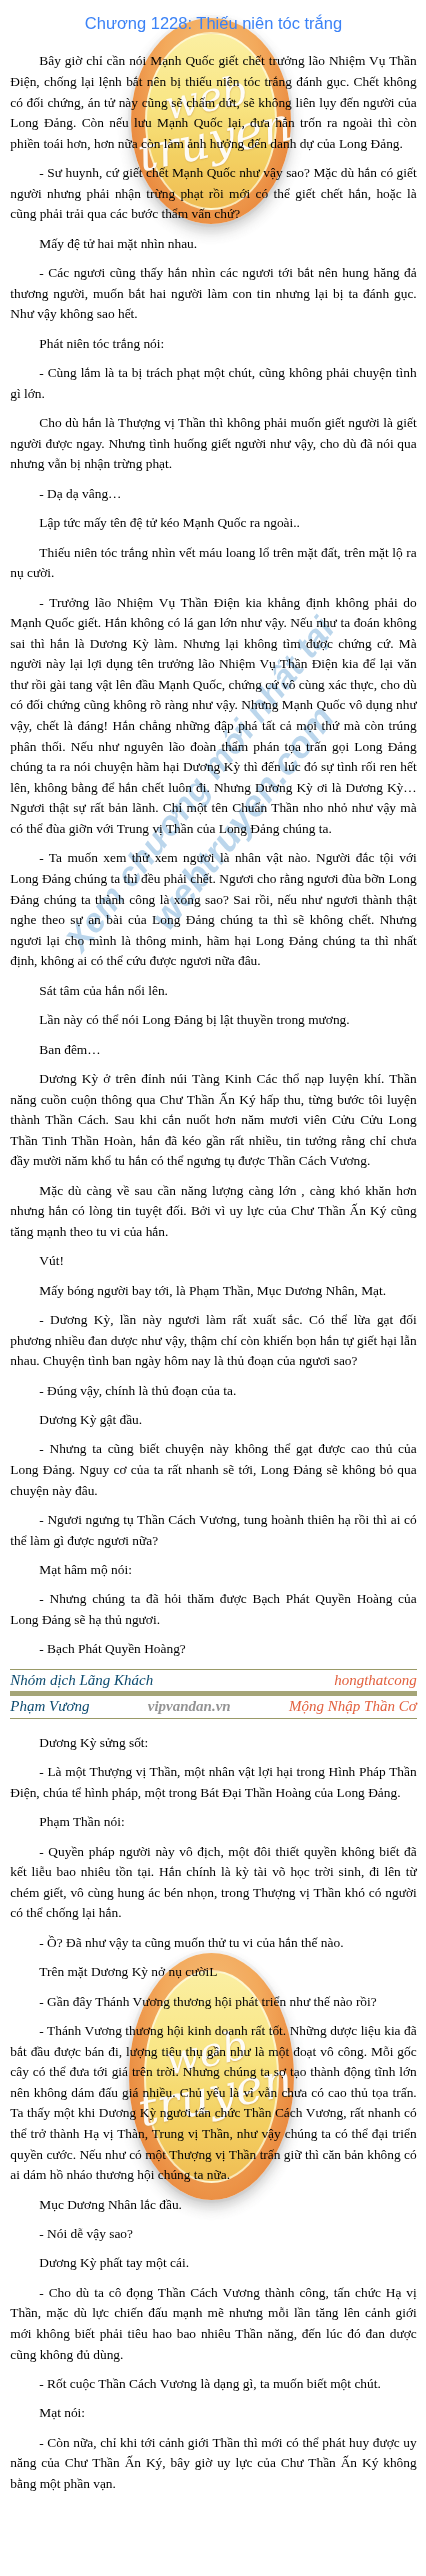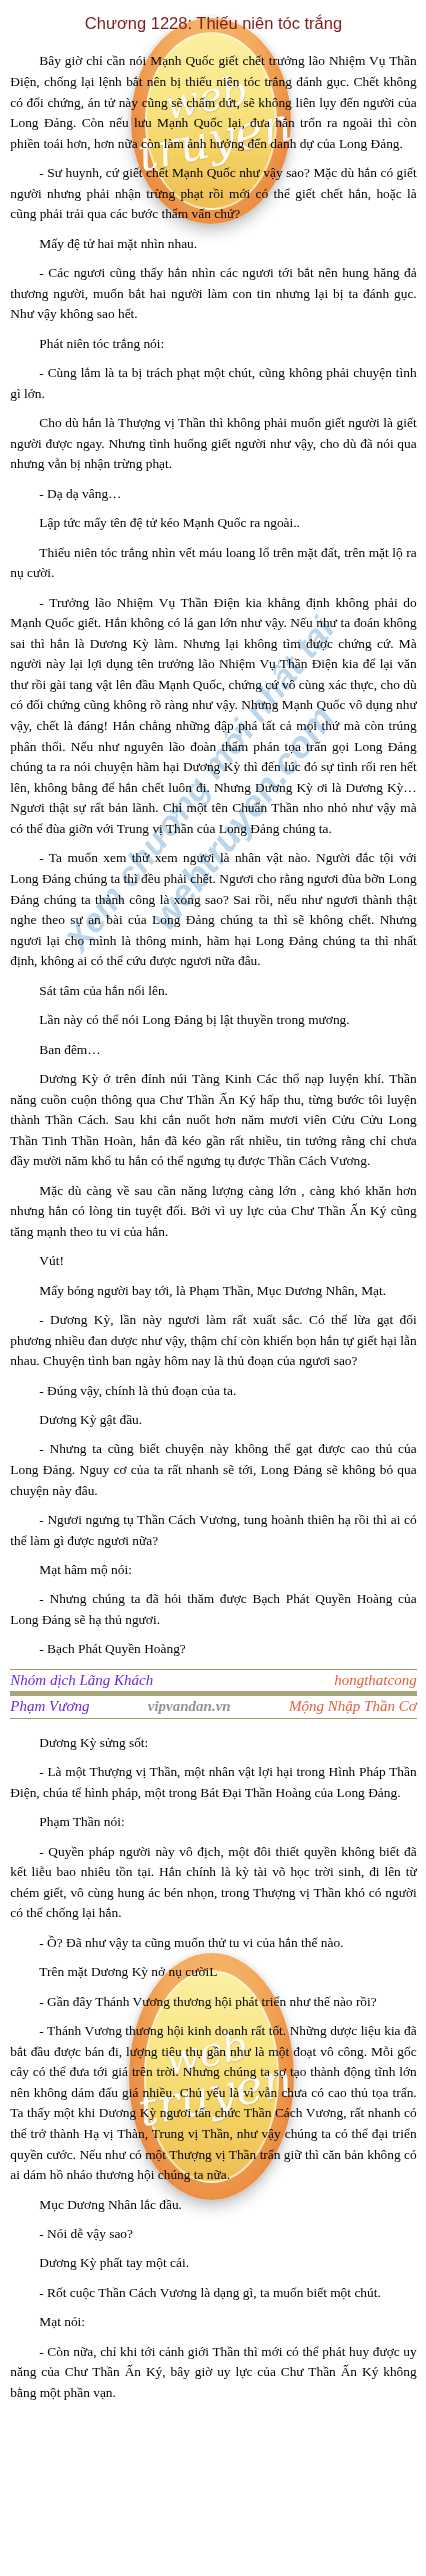--- a/index.html
+++ b/index.html
@@ -28,21 +28,21 @@
   #content{position:relative;z-index:1;padding:8.2px 9.3px 0 10.3px;}
   h1.chapter-title{font-family:"Liberation Sans",sans-serif;font-weight:normal;
     font-size:16.5px;line-height:20.6px;text-align:center;margin:5.2px 0 17.5px 0;}
   p.para{font-size:13.4px;line-height:20.6px;text-align:justify;text-indent:29px;
     margin:0 0 8.8px 0;}
   
   .banner{margin:8.2px 0 14.4px 0;border-top:1.5px solid #9a9a68;border-bottom:1.5px solid #9a9a68;}
   .banner-row{display:flex;justify-content:space-between;align-items:center;
     height:21.6px;font-style:italic;font-size:15px;}
   .banner-bar{height:4.6px;background:#a5a578;}
-  .bn-green{color:#6d28d9;}
+  .bn-green{color:#0c4a6e;}
   .bn-orange{color:#e2603e;}
   .bn-gray{color:#949494;font-weight:bold;}
 </style>
 </head>
 <body>
 
 <div id="page">
 
   <div id="wm-layer">
     <div class="coin" style="left:131px;top:18px;width:160px;height:206px;">
@@ -64,21 +64,21 @@
       <div class="coin-face"></div>
       <div class="coin-text">
         <span class="w1">web</span>
         <span class="w2">truyen</span>
       </div>
     </div>
 
   </div>
 
   <div id="content">
-    <h1 class="chapter-title" style="color: #7f1d1d;">Chương 1228: Thiếu niên tóc trắng</h1>
+    <h1 class="chapter-title" style="color: #3b82f6;">Chương 1228: Thiếu niên tóc trắng</h1>
     <div id="paragraphs">
         <p class="para">Bây giờ chỉ cần nói Mạnh Quốc giết chết trưởng lão Nhiệm Vụ Thần Điện, chống lại lệnh bắt nên bị thiếu niên tóc trắng đánh gục. Chết không có đối chứng, án tử này cũng sẽ chấm dứt, sẽ không liên lụy đến người của Long Đảng. Còn nếu lưu Mạnh Quốc lại, đưa hắn trốn ra ngoài thì còn phiền toái hơn, hơn nữa còn làm ảnh hưởng đến danh dự của Long Đảng.</p>
         <p class="para">- Sư huynh, cứ giết chết Mạnh Quốc như vậy sao? Mặc dù hắn có giết người nhưng phải nhận trừng phạt rồi mới có thể giết chết hắn, hoặc là cũng phải trải qua các bước thẩm vấn chứ?</p>
         <p class="para">Mấy đệ tử hai mặt nhìn nhau.</p>
         <p class="para">- Các ngươi cũng thấy hắn nhìn các ngươi tới bắt nên hung hăng đả thương người, muốn bắt hai người làm con tin nhưng lại bị ta đánh gục. Như vậy không sao hết.</p>
         <p class="para">Phát niên tóc trắng nói:</p>
         <p class="para">- Cùng lắm là ta bị trách phạt một chút, cũng không phải chuyện tình gì lớn.</p>
         <p class="para">Cho dù hắn là Thượng vị Thần thì không phải muốn giết người là giết người được ngay. Nhưng tình huống giết người như vậy, cho dù đã nói qua nhưng vẫn bị nhận trừng phạt.</p>
         <p class="para">- Dạ dạ vâng…</p>
         <p class="para">Lập tức mấy tên đệ tử kéo Mạnh Quốc ra ngoài..</p>
@@ -116,20 +116,21 @@
         <p class="para">- Là một Thượng vị Thần, một nhân vật lợi hại trong Hình Pháp Thần Điện, chúa tể hình pháp, một trong Bát Đại Thần Hoàng của Long Đảng.</p>
         <p class="para">Phạm Thần nói:</p>
         <p class="para">- Quyền pháp người này vô địch, một đôi thiết quyền không biết đã kết liễu bao nhiêu tồn tại. Hắn chính là kỳ tài võ học trời sinh, đi lên từ chém giết, vô cùng hung ác bén nhọn, trong Thượng vị Thần khó có người có thể chống lại hắn.</p>
         <p class="para">- Ồ? Đã như vậy ta cũng muốn thử tu vi của hắn thế nào.</p>
         <p class="para">Trên mặt Dương Kỳ nở nụ cườiL</p>
         <p class="para">- Gần đây Thánh Vương thương hội phát triển như thế nào rồi?</p>
         <p class="para">- Thánh Vương thương hội kinh doanh rất tốt. Những dược liệu kia đã bắt đầu được bán đi, lượng tiêu thụ gần như là một đoạt vô công. Mỗi gốc cây có thể đưa tới giá trên trời. Nhưng chúng ta sợ tạo thành động tĩnh lớn nên không dám đấu giá nhiều. Chủ yếu là vì vẫn chưa có cao thủ tọa trấn. Ta thấy một khi Dương Kỳ ngươi tấn chức Thần Cách Vương, rất nhanh có thể trở thành Hạ vị Thàn, Trung vị Thần, như vậy chúng ta có thể đại triển quyền cước. Nếu như có một Thượng vị Thần trấn giữ thì căn bản không có ai dám hồ nháo thương hội chúng ta nữa.</p>
         <p class="para">Mục Dương Nhân lắc đầu.</p>
         <p class="para">- Nói dễ vậy sao?</p>
         <p class="para">Dương Kỳ phất tay một cái.</p>
+        <p class="para">- Cho dù ta cô đọng Thần Cách Vương thành công, tấn chức Hạ vị Thần, mặc dù lực chiến đấu mạnh mẽ nhưng mỗi lần tăng lên cảnh giới mới không biết phải tiêu hao bao nhiêu Thần năng, đến lúc đó đan dược cũng không đủ dùng.</p>
         <p class="para">- Rốt cuộc Thần Cách Vương là dạng gì, ta muốn biết một chút.</p>
         <p class="para">Mạt nói:</p>
         <p class="para">- Còn nữa, chỉ khi tới cảnh giới Thần thì mới có thể phát huy được uy năng của Chư Thần Ấn Ký, bây giờ uy lực của Chư Thần Ấn Ký không bằng một phần vạn.</p>
 
 </div>
   </div>
 
 </div>
 
 

